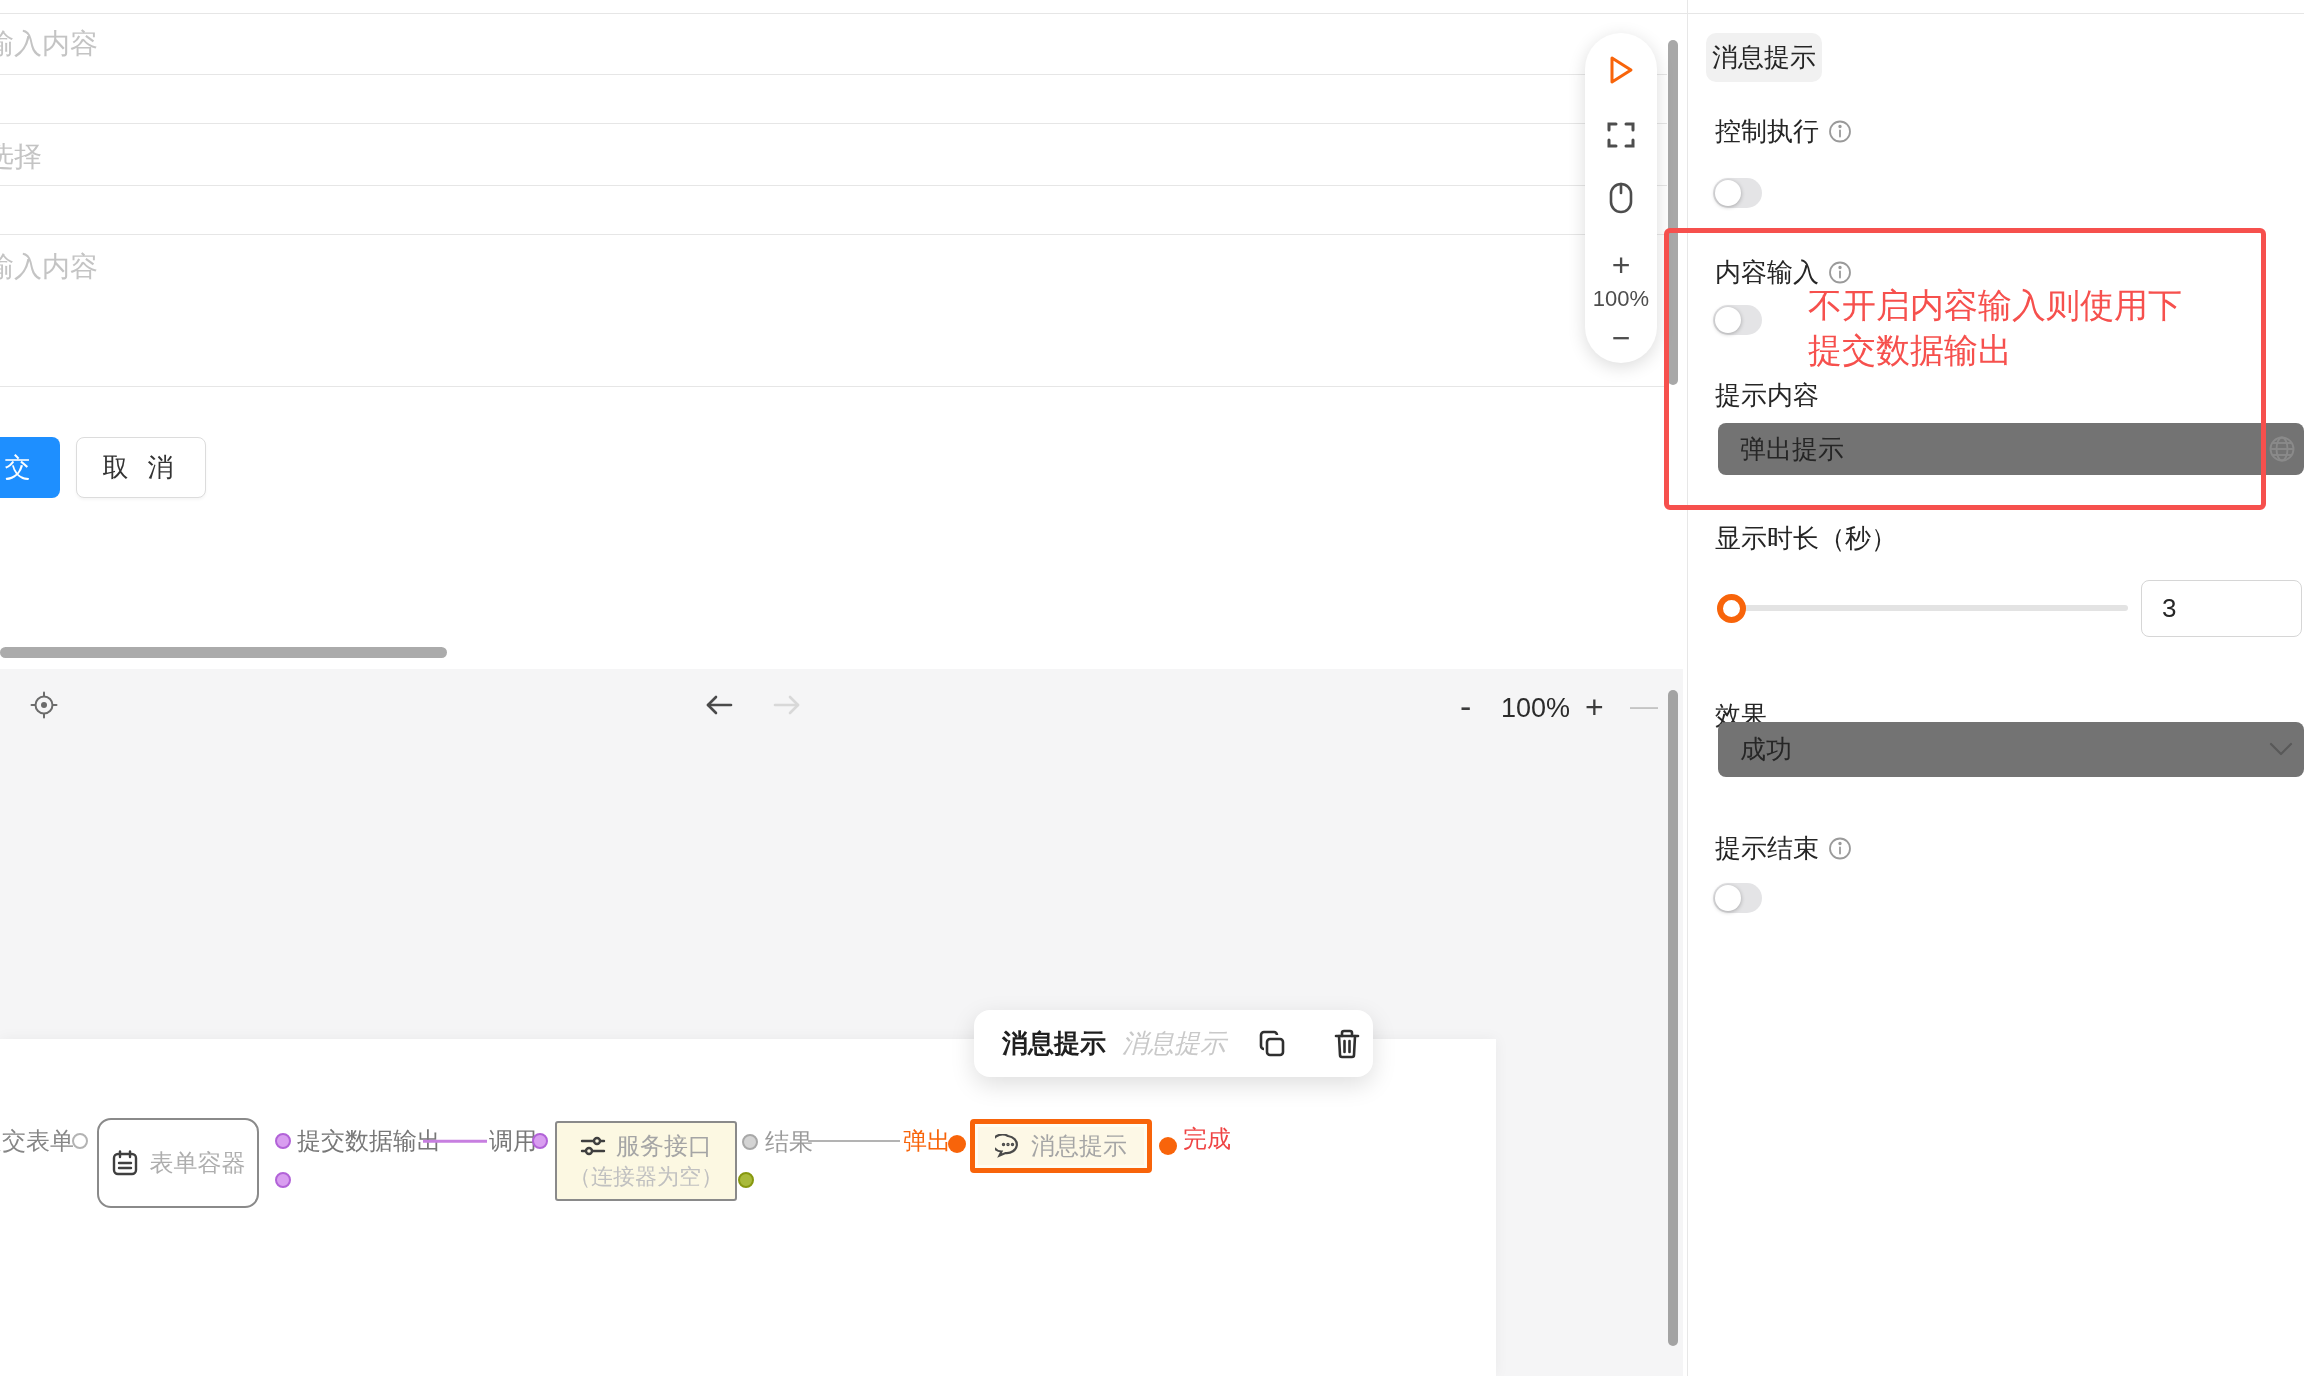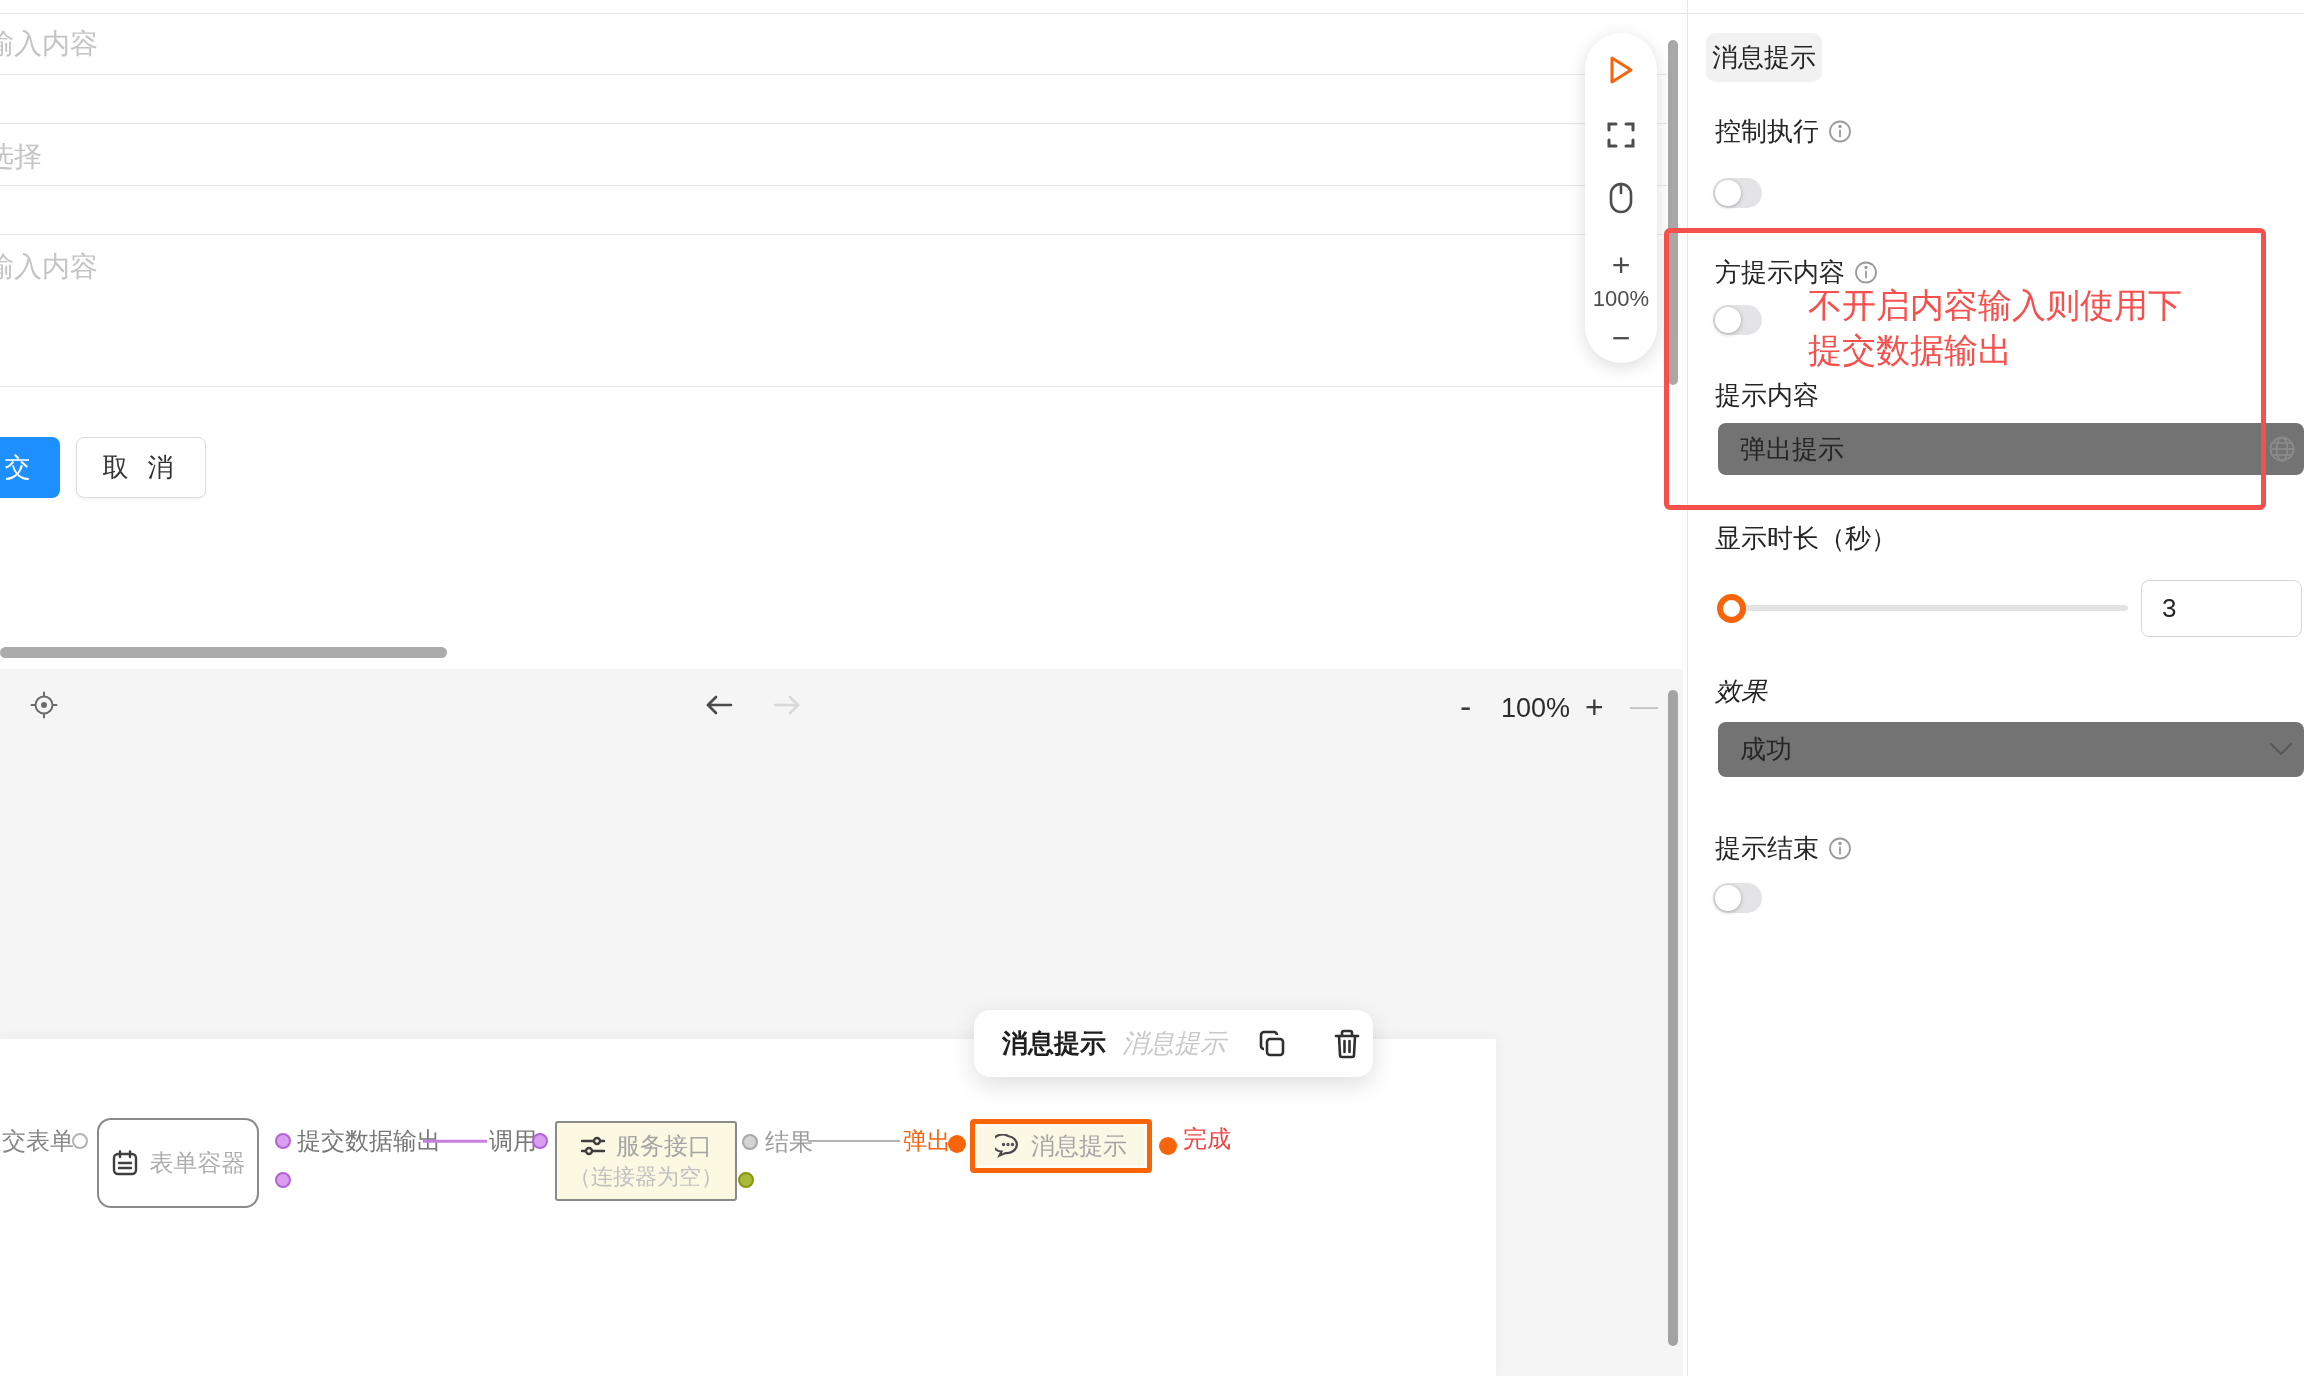--- a/index.html
+++ b/index.html
@@ -236,21 +236,21 @@
           <line x1="12" y1="11" x2="12" y2="17"></line>
           <circle cx="12" cy="7" r="0.8" fill="#9a9a9a"></circle>
       </svg>
     </span>
   </div>
   <div class="toggle" style="left:1713px;top:178px;">
     <div class="knob"></div>
   </div>
 
   <div class="panel-label" style="left:1715px;top:272px;">
-    <span>方提示内容</span>
+    <span>内容输入</span>
     <span>
       <svg width="24" height="24" viewBox="0 0 24 24" fill="none" stroke="#9a9a9a" stroke-width="1.8" stroke-linecap="round">
         <circle cx="12" cy="12" r="10"></circle>
           <line x1="12" y1="11" x2="12" y2="17"></line>
           <circle cx="12" cy="7" r="0.8" fill="#9a9a9a"></circle>
       </svg>
     </span>
   </div>
   <div class="toggle" style="left:1713px;top:305px;">
     <div class="knob"></div>
@@ -273,21 +273,21 @@
     </span>
   </div>
 
   <div class="panel-label" style="left:1715px;top:538px;">显示时长（秒）</div>
   <div class="abs" style="left:1730px;top:605px;width:398px;height:6px;background:#e3e3e3;border-radius:3px;"></div>
   <div class="abs" style="left:1717px;top:594px;width:29px;height:29px;border-radius:50%;background:#ffffff;border:6px solid #f8640a;"></div>
   <div class="abs" style="left:2141px;top:580px;width:161px;height:57px;border:1.5px solid #d6d6d6;border-radius:8px;background:#ffffff;display:flex;align-items:center;">
     <input type="text" style="border: none; outline: none; background: transparent; font-size: 26px; color: rgb(38, 38, 38); width: 100%; padding: 0px 0px 0px 20px; font-family: &quot;Liberation Sans&quot;, &quot;DejaVu Sans&quot;, sans-serif;" value="3">
   </div>
 
-  <div class="panel-label" style="left:1715px;top:691px;font-style:italic;">效果</div>
+  <div class="panel-label" style="left:1715px;top:715px;">效果</div>
   <div class="field" style="left:1718px;top:722px;width:586px;height:55px;">
     <span style="font-size:26px;color:#262626;padding-left:22px;">成功</span>
     <span style="position:absolute;right:10px;top:18px;">
       <svg width="26" height="18" viewBox="0 0 26 18" fill="none" stroke="#595959" stroke-width="2.2" stroke-linecap="round" stroke-linejoin="round">
         <path d="M3 4 L13 14 L23 4"></path>
       </svg>
     </span>
   </div>
 
   <div class="panel-label" style="left:1715px;top:848px;">

